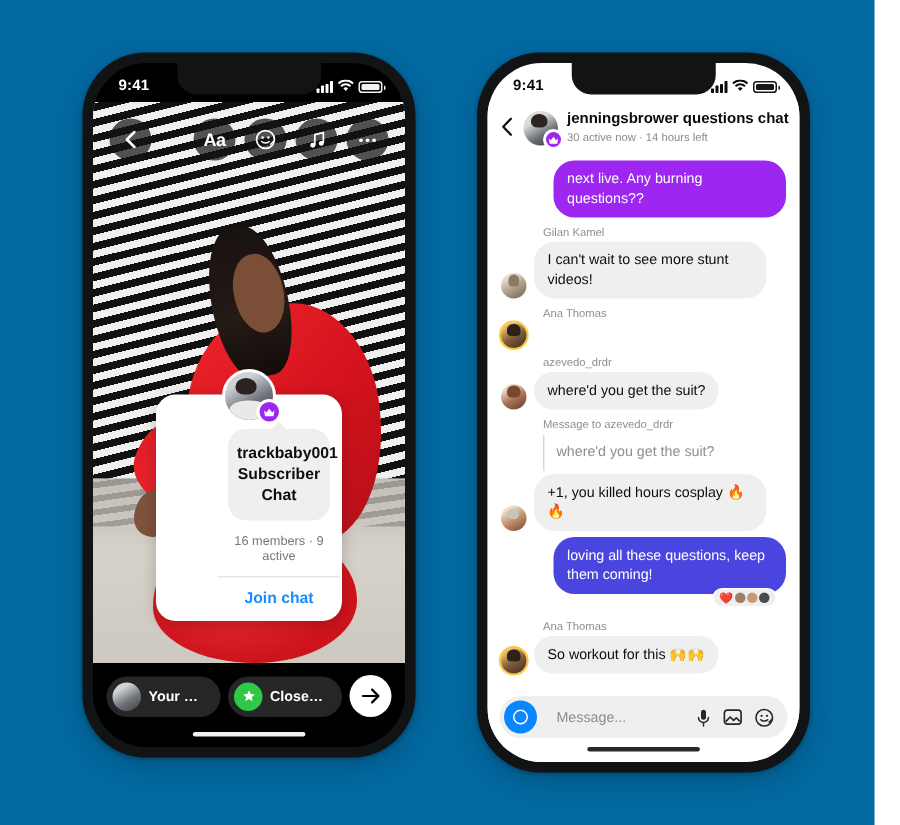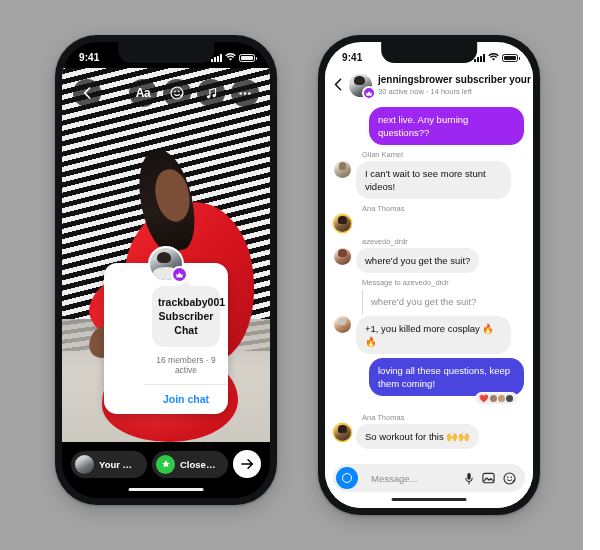--- a/index.html
+++ b/index.html
@@ -2,21 +2,21 @@
 <html><head>
 <meta charset="utf-8">
 <style>
   * { box-sizing: border-box; margin: 0; padding: 0; }
   html, body {
     width: 600px; height: 550px;
     background: #ffffff;
     font-family: "Liberation Sans", sans-serif;
     overflow: hidden;
   }
-  .stage { position: relative; width: 583px; height: 550px; background: #a3a3a3; }
+  .stage { position: relative; width: 583px; height: 550px; background: #0369a1; }
 
   
   .phone {
     position: absolute;
     border-radius: 42px;
     background: #111315;
     box-shadow: 0 6px 18px rgba(0,0,0,.18), 0 1px 3px rgba(0,0,0,.25);
     padding: 7px;
   }
   .phone::after {
@@ -234,21 +234,21 @@
     display:flex;align-items:center;justify-content:center;
   }
   .hdr-text { min-width: 0; }
   .hdr-title { font-size: 10px; font-weight: bold; color: #0b0b0b; line-height: 12px; white-space: nowrap; }
   .hdr-sub { font-size: 7.5px; color: #8a8a8a; line-height: 11px; white-space: nowrap; }
 
   .chat-body {
     position: absolute; top: 61px; left: 0; right: 0; bottom: 46px;
     padding: 4px 9px 2px; overflow: hidden; background: #fff;
   }
-  .msg-row { display: flex; align-items: flex-start; gap: 5px; margin-bottom: 4px; }
+  .msg-row { display: flex; align-items: flex-end; gap: 5px; margin-bottom: 4px; }
   .msg-name { font-size: 7.5px; color: #8e8e8e; margin: 5px 0 2px 28px; }
   .av {
     width: 17px; height: 17px; border-radius: 50%; flex: none; position: relative;
     overflow: hidden;
   }
   .av.ring { box-shadow: 0 0 0 1.4px #ffc833; }
   .av-1 { background: linear-gradient(150deg,#e8ded2 20%,#b0a08c 55%,#6d6253); }
   .av-1::after{content:"";position:absolute;left:28%;top:6%;width:44%;height:46%;background:#8d7a62;border-radius:50% 50% 35% 35%;}
   .av-2 { background: linear-gradient(150deg,#e6b96a 18%,#7d5a3a 55%,#3c2b1d); }
   .av-2::after{content:"";position:absolute;left:26%;top:8%;width:48%;height:44%;background:#2d2118;border-radius:50% 50% 35% 35%;}
@@ -442,21 +442,21 @@
         </div>
         <div class="hdr-av-wrap">
           <div class="hdr-av"></div>
           <div class="hdr-badge">
             <svg width="8" height="7" viewBox="0 0 12 10">
               <path d="M1.4 3.2 3.4 5l2.6-3.4L8.6 5l2-1.8-.8 5.2H2.2z" fill="#fff"></path>
             </svg>
           </div>
         </div>
         <div class="hdr-text">
-          <div class="hdr-title">jenningsbrower subscriber your</div>
+          <div class="hdr-title">jenningsbrower questions chat</div>
           <div class="hdr-sub">30 active now · 14 hours left</div>
         </div>
       </div>
 
       <div class="chat-body">
 
         <div class="msg-row row-out">
           <div class="bubble b-out-top">next live. Any burning questions??</div>
         </div>
 
@@ -476,21 +476,21 @@
           <div class="av av-3"></div>
           <div class="bubble b-in">where'd you get the suit?</div>
         </div>
 
         <div class="reply-block">
           <div class="reply-label">Message to azevedo_drdr</div>
           <div class="reply-quote">where'd you get the suit?</div>
         </div>
         <div class="msg-row">
           <div class="av av-4"></div>
-          <div class="bubble b-in">+1, you killed more cosplay 🔥🔥</div>
+          <div class="bubble b-in">+1, you killed hours cosplay 🔥🔥</div>
         </div>
 
         <div class="msg-row row-out" style="margin-bottom:1px">
           <div class="bubble b-out">loving all these questions, keep them coming!</div>
         </div>
         <div class="row-reactions">
           <div class="reactions">
             <span>❤️</span>
             <i style="background:#9d7f6a"></i>
             <i style="background:#c79a73"></i>

